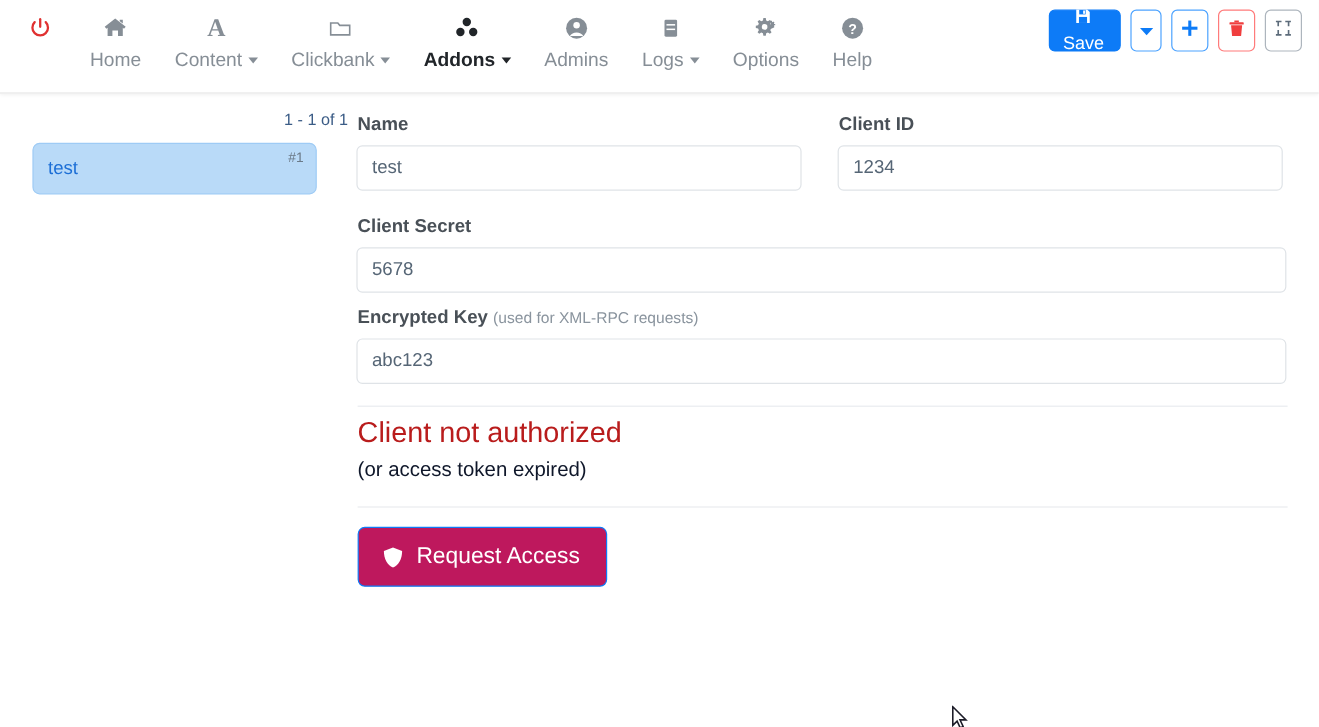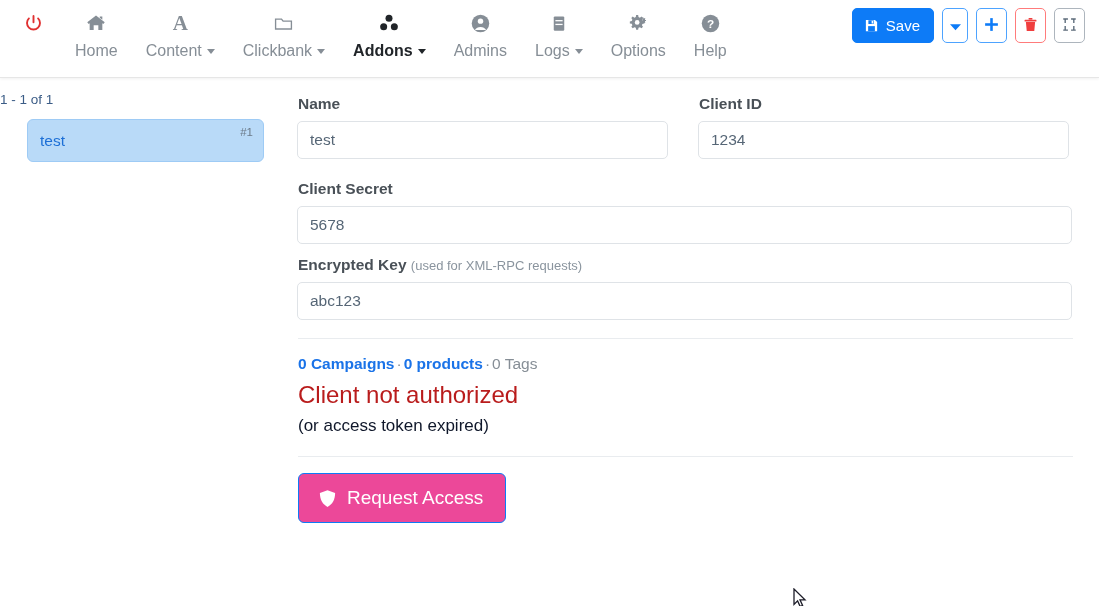--- a/index.html
+++ b/index.html
@@ -84,20 +84,21 @@
   .btn {
     font-family: "Liberation Sans", sans-serif;
     font-size: 15px;
     border-radius: 5px;
     cursor: pointer;
     display: inline-flex;
     align-items: center;
     justify-content: center;
     height: 35px;
     background: #ffffff;
+    flex-direction: column;
   }
   .btn-save {
     background: #0d7bf7;
     border: 1px solid #0d7bf7;
     color: #ffffff;
     padding: 0 13px 0 11px;
     gap: 7px;
     font-weight: normal;
   }
   .btn-sq {
@@ -116,21 +117,21 @@
     background: #fff;
   }
 
   
   .sidebar {
     width: 290px;
     flex: 0 0 290px;
     padding-top: 10px;
   }
   .pager {
-    text-align: left;
+    text-align: right;
     font-size: 13.5px;
     color: #3b5c86;
     padding: 4px 0 12px 0;
     letter-spacing: 0px;
   }
   .list-item {
     position: relative;
     margin: 0 26px 0 27px;
     background: #b9daf8;
     border: 1px solid #9ecbf5;
@@ -218,21 +219,21 @@
   }
   .err-sub {
     color: #0f172a;
     font-size: 17px;
     margin: 4px 0 0 1px;
     line-height: 24px;
   }
 
   .btn-request {
     margin: 16px 0 0 1px;
-    background: #ec4899;
+    background: #be185d;
     border: 1px solid #0d7bf7;
     border-radius: 6px;
     color: #fff;
     height: 50px;
     padding: 0 22px 0 19px;
     font-size: 19px;
     display: inline-flex;
     align-items: center;
     gap: 10px;
     cursor: pointer;
@@ -434,23 +435,20 @@
     <div class="field full">
       <label class="fl">
         <span>Encrypted Key</span>
         <span class="hint">(used for XML-RPC requests)</span>
       </label>
       <input class="ctl" type="text" value="abc123" style="">
     </div>
 
     <hr class="sep">
 
-    <div class="stats">
-      <a>0 Campaigns</a><span class="dot">·</span><a>0 products</a><span class="dot">·</span><span>0 Tags</span>
-    </div>
 
     <div class="err">Client not authorized</div>
     <div class="err-sub">(or access token expired)</div>
 
     <hr class="sep">
 
     <button class="btn-request">
       <span style="display:inline-flex;">
         <svg width="19" height="21" viewBox="0 0 24 24" fill="currentColor">
           <path d="M12 1.6 L21.6 5.2 C21.6 13.4 18.2 19.8 12 22.6 C5.8 19.8 2.4 13.4 2.4 5.2 Z"></path>

